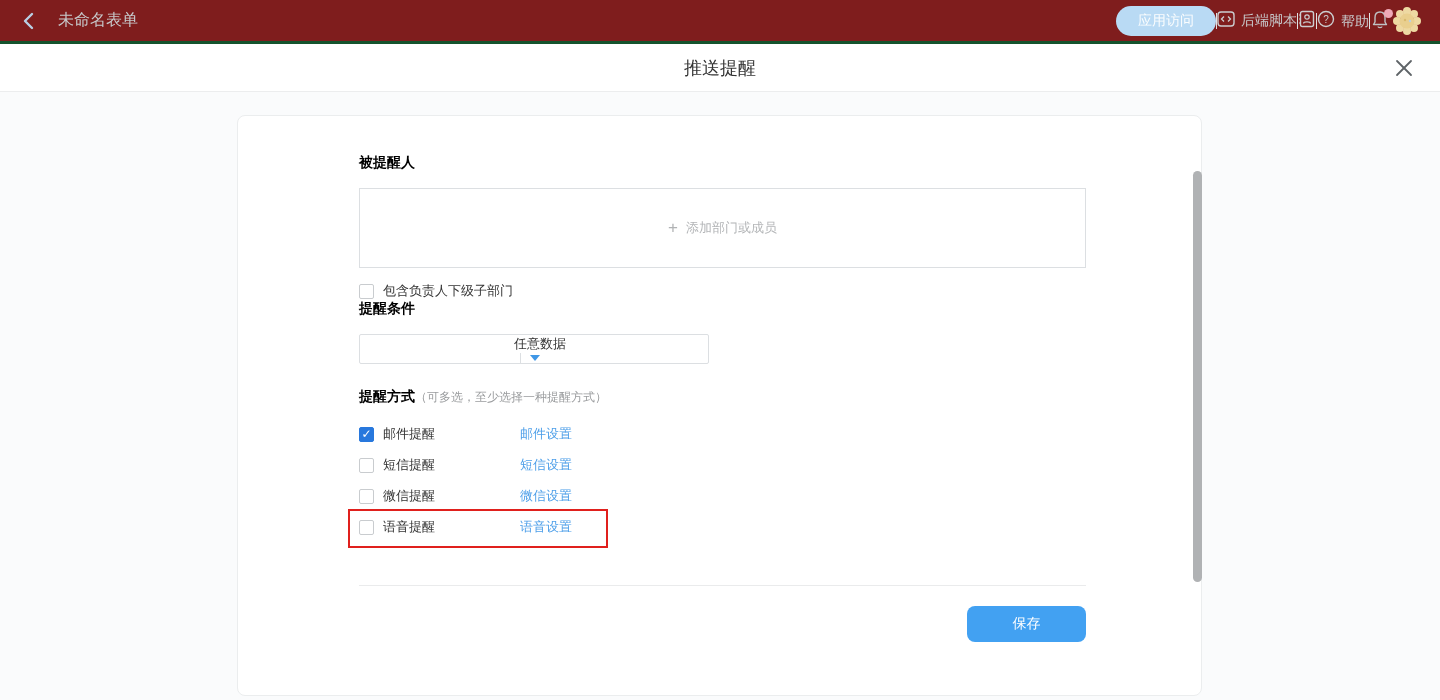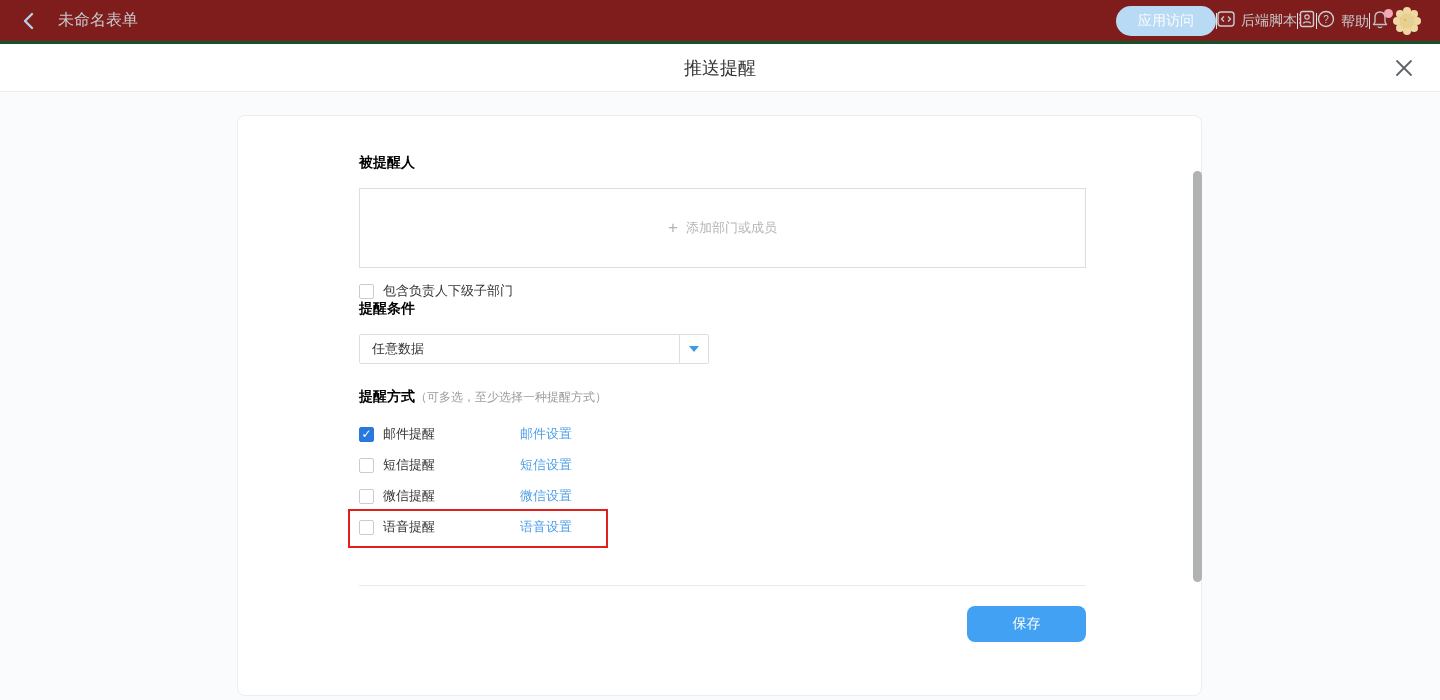--- a/index.html
+++ b/index.html
@@ -54,21 +54,21 @@
 
   .cb-row { display:flex; align-items:center; }
   .row-subdept { margin-top:14px; }
   .cb { width:15px; height:15px; border:1px solid #c9cccf; border-radius:2px; background:#fff;
     flex:0 0 15px; cursor:pointer; display:flex; align-items:center; justify-content:center; }
   .cb.checked { background:#2878dd; border-color:#2878dd; color:#fff; font-size:12px; }
   .cb.checked::after { content:"✓"; line-height:1; }
   .cb-label { font-size:13px; color:#333; margin-left:9px; }
 
   .lbl-condition { }
-  .sel-condition { margin-top:16px; }
+  .sel-condition { margin-top:16px;flex-direction:column; }
 
   .method-head { margin-top:24px; display:flex; align-items:baseline; }
   .method-note { font-size:12px; color:#9a9c9e; font-weight:normal; }
 
   .method-rows { position:relative; margin-top:17px; }
   .method-row { display:flex; align-items:center; height:22px; margin-bottom:9px; }
   .method-row .cb-label { width:137px; }
   .method-link { font-size:13px; color:#4d9fe9; text-decoration:none; cursor:pointer; }
   .red-annotation { position:absolute; left:-11px; top:86px; width:260px; height:39px;
     border:2px solid #e0201d; pointer-events:none; }

